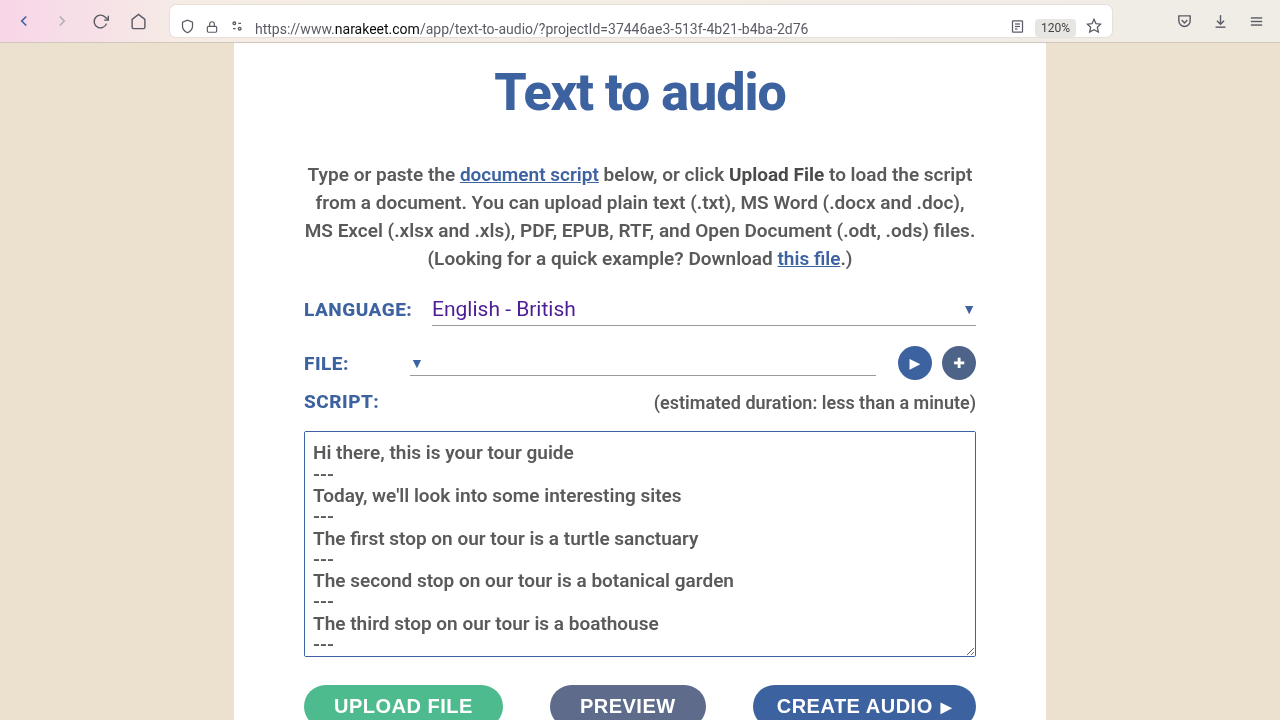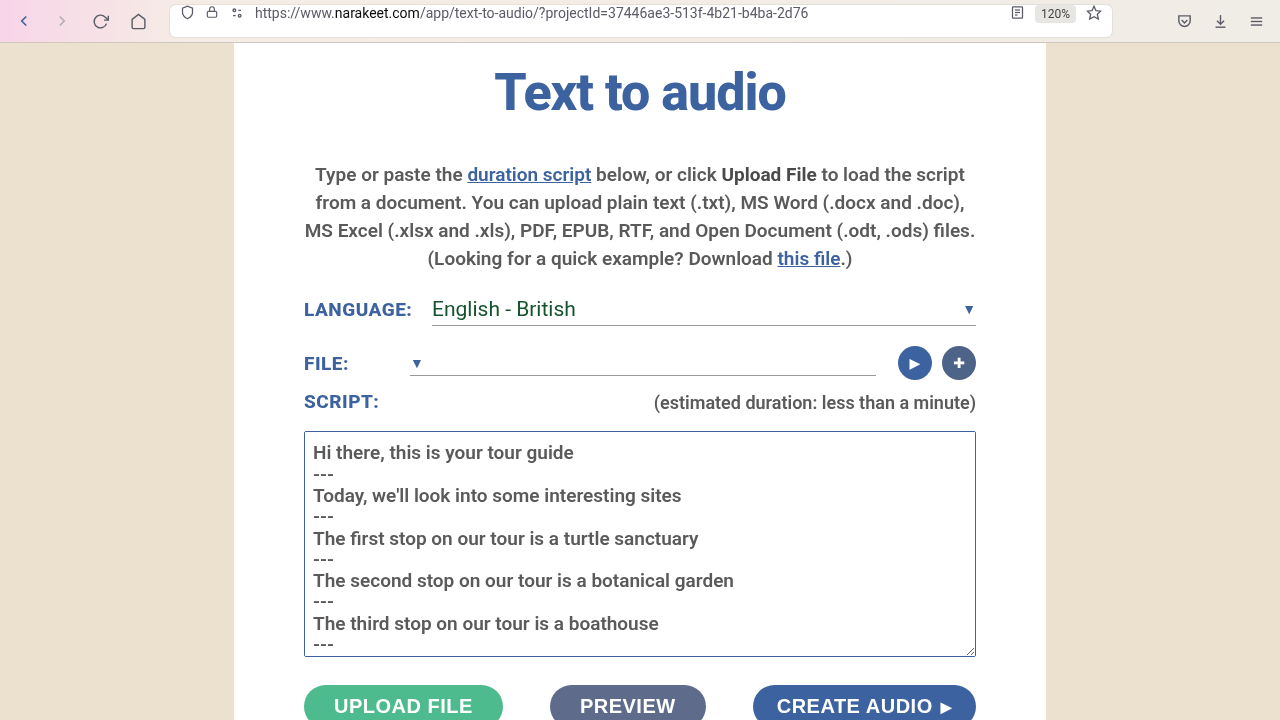--- a/index.html
+++ b/index.html
@@ -28,21 +28,21 @@
     cursor: pointer;
     color: #5b5b66;
   }
   .nav-btn.dim { color: #b0b0b8; }
   .url-bar {
     flex: 1;
     height: 32px;
     background: #fff;
     border-radius: 6px;
     display: flex;
-    align-items: flex-start;
+    align-items: flex-end;
     padding: 0 10px;
     margin: 0 50px 0 10px;
     gap: 10px;
     color: #555;
     font-size: 14px;
     box-shadow: 0 0 0 1px rgba(0,0,0,0.05);
   }
   .url-bar .url-text { flex: 1; white-space: nowrap; overflow: hidden; color: #5b5b66; }
   .url-bar .url-text .domain { color: #0c0c0d; }
   .zoom-badge {
@@ -99,21 +99,21 @@
   .select-wrap {
     flex: 1;
     display: flex;
     align-items: center;
     border-bottom: 1px solid #9a9a9a;
     padding: 4px 0;
     position: relative;
   }
   .select-value {
     font-size: 21px;
-    color: #14532d;
+    color: #4c1d95;
     flex: 1;
   }
   .dropdown-triangle {
     color: #3d62a0;
     font-size: 14px;
   }
   .voice-row .select-wrap { margin-right: 12px; }
   .circle-btn {
     width: 34px; height: 34px;
     border-radius: 50%;
@@ -260,21 +260,21 @@
         </svg>
     </div>
   </div>
 </div>
 
 <div class="page-wrap">
   <div class="content-card">
     <h1 class="page-title">Text to audio</h1>
     
     <p class="intro">
-      <span>Type or paste the </span><a href="#">duration script</a><span> below, or click </span><span class="bold">Upload File</span><span> to load the script from a document. You can upload plain text (.txt), MS Word (.docx and .doc), MS Excel (.xlsx and .xls), PDF, EPUB, RTF, and Open Document (.odt, .ods) files.</span>
+      <span>Type or paste the </span><a href="#">document script</a><span> below, or click </span><span class="bold">Upload File</span><span> to load the script from a document. You can upload plain text (.txt), MS Word (.docx and .doc), MS Excel (.xlsx and .xls), PDF, EPUB, RTF, and Open Document (.odt, .ods) files.</span>
       <br>
       <span>(Looking for a quick example? Download </span><a href="#">this file</a><span>.)</span>
     </p>
     
     <div class="form-row">
       <div class="field-label">LANGUAGE:</div>
       <div class="select-wrap">
         <span class="select-value">English - British</span>
         <span class="dropdown-triangle">▼</span>
       </div>

